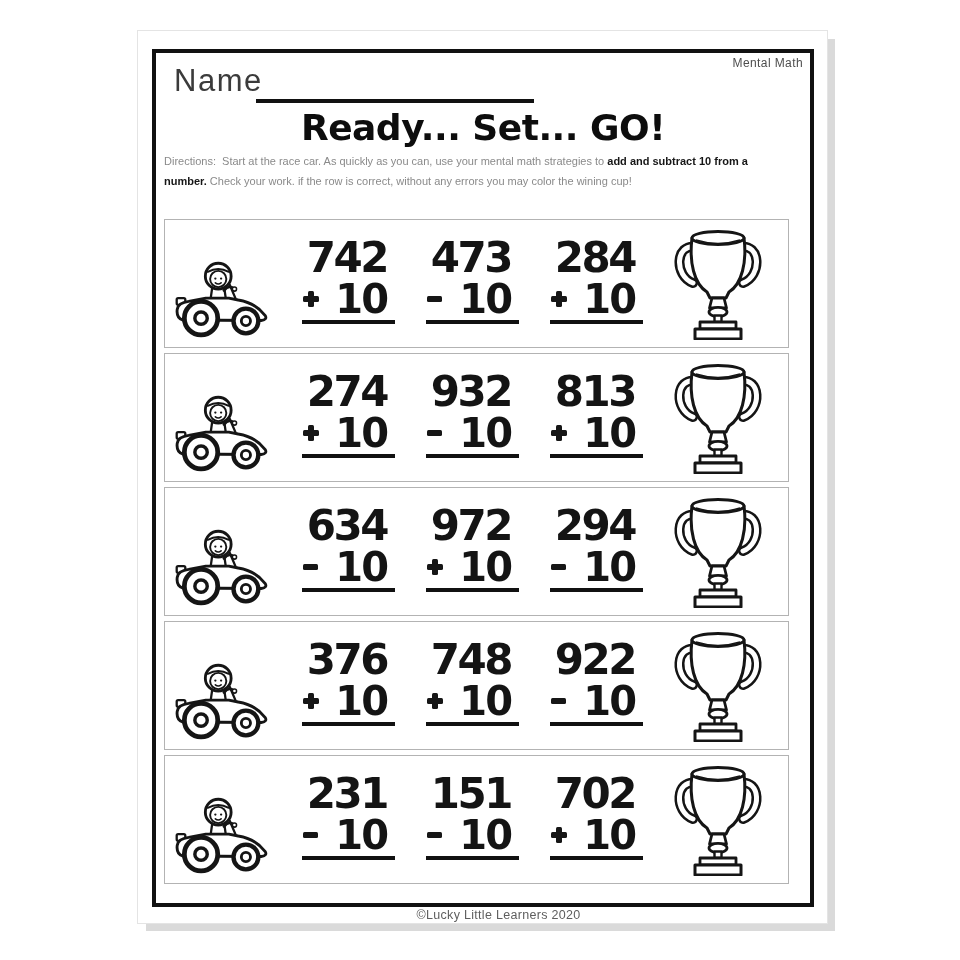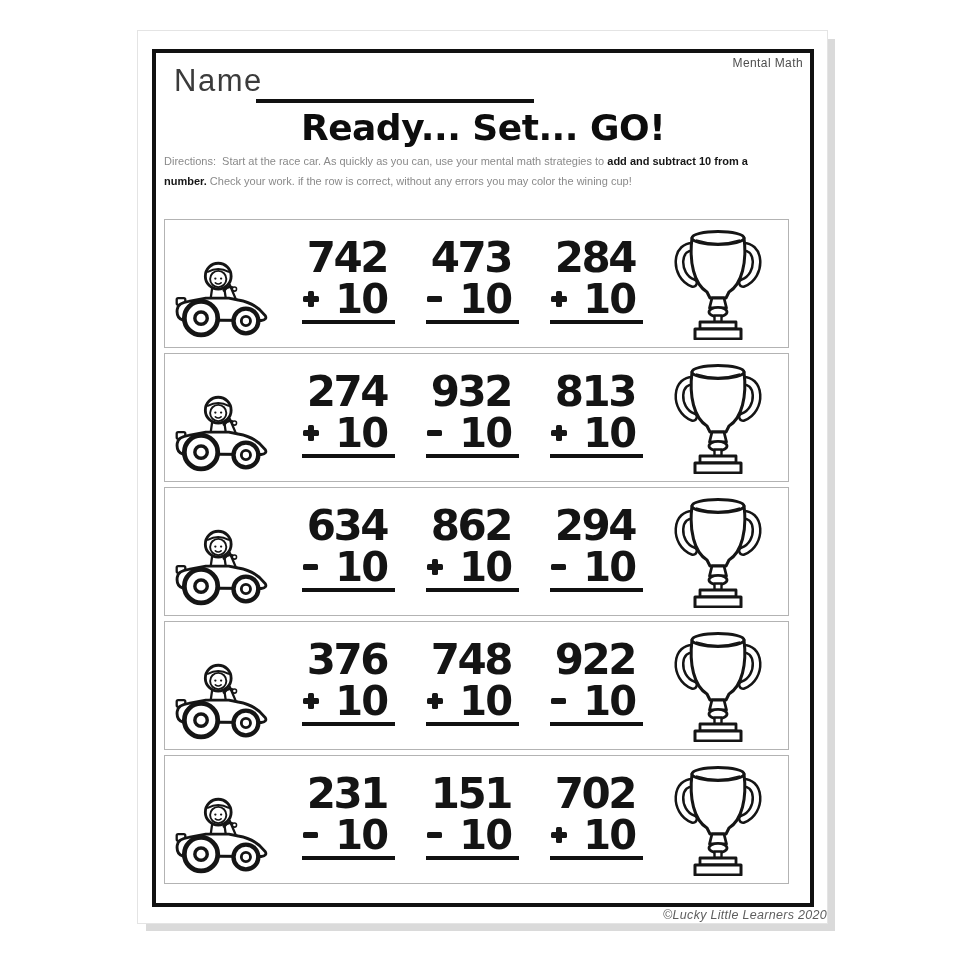--- a/index.html
+++ b/index.html
@@ -79,22 +79,22 @@
     content:""; position:absolute; left:0; top:5.5px; width:16px; height:5.5px;
     background:#161616; border-radius:1.5px;
   }
   .op-plus::after {
     content:""; position:absolute; left:5.25px; top:0; width:5.5px; height:16px;
     background:#161616; border-radius:1.5px;
   }
   .op-minus::before { width:15px; }
 
   .footer {
-    position:absolute; left:0; top:877px; width:100%; text-align:right;
-    font-size:12.5px; color:#5e5e5e; letter-spacing:.3px;font-style:italic;
+    position:absolute; left:16px; top:877px; width:100%; text-align:center;
+    font-size:12.5px; color:#5e5e5e; letter-spacing:.3px;
   }
 </style>
 </head>
 <body>
 
 <div class="paper">
   <div class="frame">
 
     <div class="corner-label">Mental Math</div>
 
@@ -294,21 +294,21 @@
     </div>
     <div class="problems">
             <div class="problem">
               <div class="num">634</div>
               <div class="opline">
                 <span class="op op-minus"></span>
                 <span class="operand">10</span>
               </div>
             </div>
             <div class="problem">
-              <div class="num">862</div>
+              <div class="num">972</div>
               <div class="opline">
                 <span class="op op-plus"></span>
                 <span class="operand">10</span>
               </div>
             </div>
             <div class="problem">
               <div class="num">294</div>
               <div class="opline">
                 <span class="op op-minus"></span>
                 <span class="operand">10</span>

